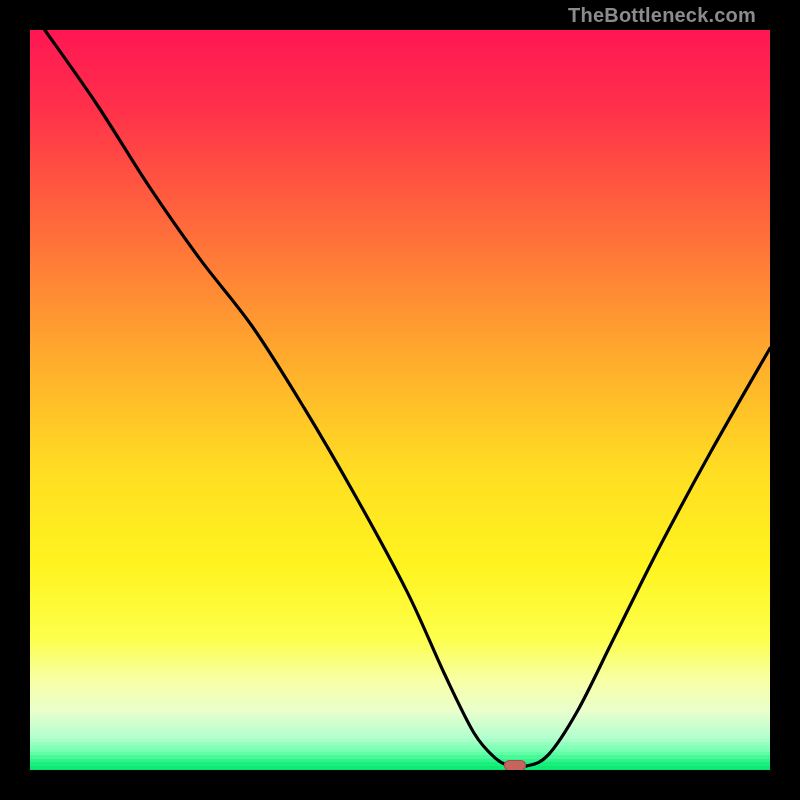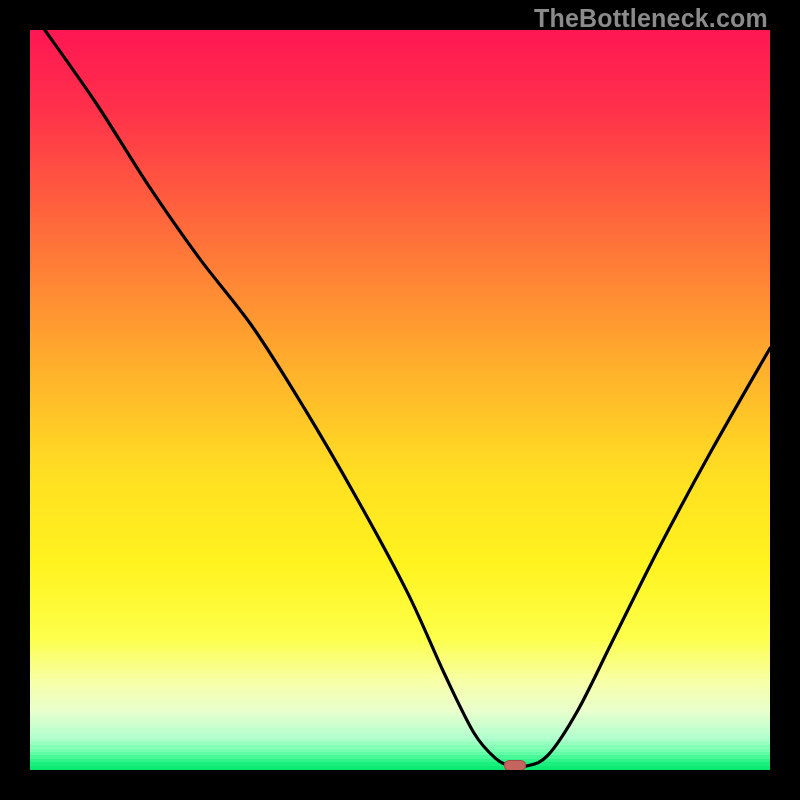--- a/index.html
+++ b/index.html
@@ -42,23 +42,23 @@
     width: 100%;
     height: 100%;
   }
   .marker {
     position: absolute;
     border-radius: 10px;
   }
   .watermark {
     position: absolute;
     top: 4px;
-    right: 32px;
+    right: 44px;
     color: #8b8b8b;
-    font-size: 25px;
+    font-size: 20px;
     font-weight: 600;
     letter-spacing: 0.2px;
   }
 </style>
 </head>
 <body>
 
 <div class="frame">
 
   <div class="plot-area">

